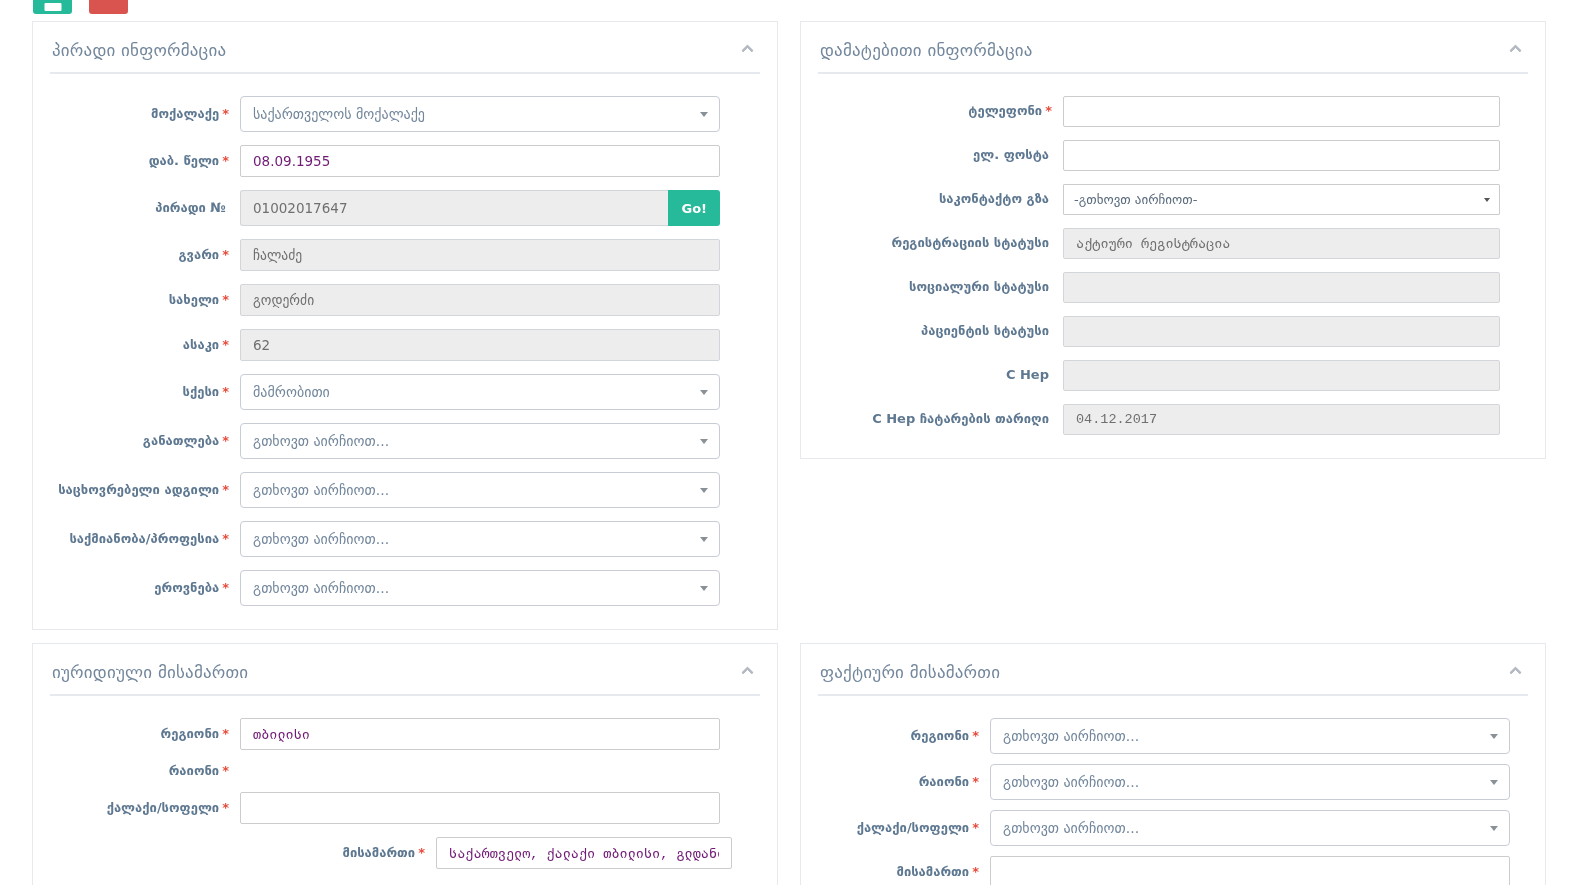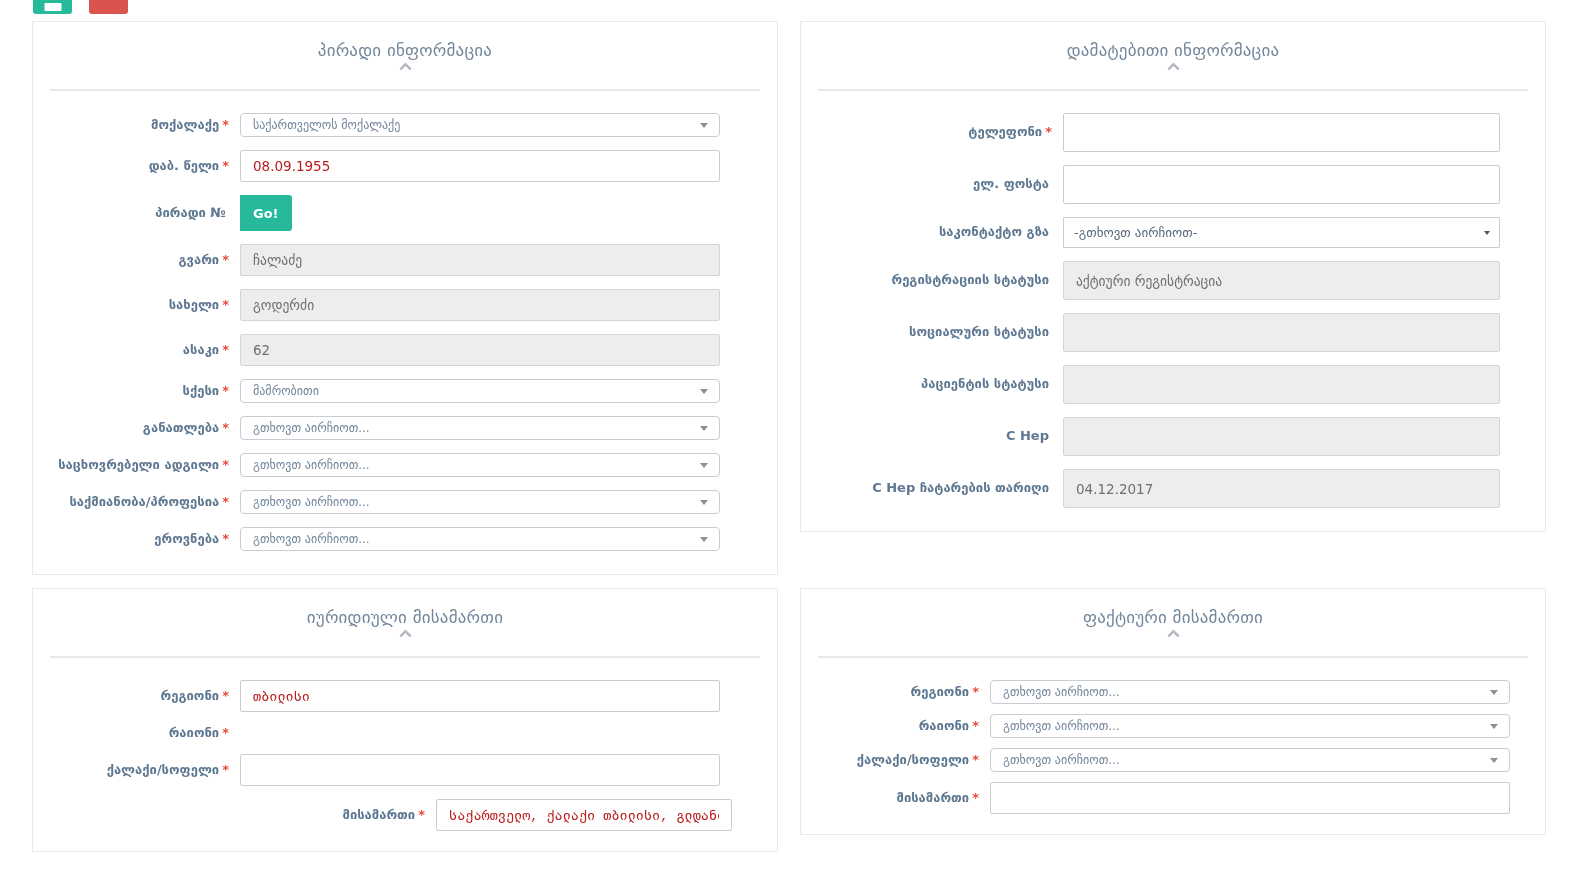--- a/index.html
+++ b/index.html
@@ -14,21 +14,21 @@
   .tbtn.del  { background:#D9534F; }
   .tbtn .frag { position:absolute; left:50%; transform:translateX(-50%);
     bottom:3px; width:17px; height:8px; background:#fff; border-radius:1px; }
 
   .grid { display:grid; grid-template-columns:1fr 1fr; column-gap:22px;
     row-gap:13px; align-items:start; padding:5px 45px 0 32px; }
 
   .panel { background:#fff; border:1px solid #E6E9ED; padding:10px 17px 10px; }
 
   .panel-h { display:flex; justify-content:space-between; align-items:center;
-    padding:8px 2px 12px; border-bottom:2px solid #E6E9ED; margin-bottom:22px;flex-direction:column; }
+    padding:8px 2px 12px; border-bottom:2px solid #E6E9ED; margin-bottom:22px; }
   .panel-title { font-size:17px; color:#73879C; letter-spacing:.2px; }
   .collapse-link { background:none; border:0; cursor:pointer; padding:4px 6px; }
   .chev-up { display:block; width:9px; height:9px; border-left:3px solid #B3BAC3;
     border-top:3px solid #B3BAC3; transform:rotate(45deg); border-radius:1px; }
 
   .row { display:flex; align-items:center; margin-bottom:13px; }
   .lbl { flex-shrink:0; text-align:right; padding-right:11px; color:#5E7891;
     font-weight:700; font-size:13px; line-height:1.25; }
   .req { color:#E74C3C; margin-left:3px; font-weight:700; }
   .ctl { flex:1; min-width:0; }
@@ -39,50 +39,50 @@
   .p-additional .lbl { width:245px; }
   .p-additional .row { padding-right:28px; }
   .p-legal .lbl { width:190px; }
   .p-legal .row { padding-right:40px; }
   .p-legal .row.indent .lbl { width:386px; }
   .p-legal .row.indent { padding-right:28px; margin-bottom:10px; }
   .p-actual .lbl { width:172px; }
   .p-actual .row { padding-right:18px; margin-bottom:10px; }
 
   
-  .s2 { position:relative; height:24px; background:#fff; border:1px solid #C8CDD5;
+  .s2 { position:relative; height:36px; background:#fff; border:1px solid #C8CDD5;
     border-radius:4px; display:flex; align-items:center; padding:0 26px 0 12px;
-    color:#73879C; font-size:12px; cursor:pointer; white-space:nowrap;
+    color:#73879C; font-size:14px; cursor:pointer; white-space:nowrap;
     overflow:hidden; }
   .s2 .caret { position:absolute; right:11px; top:50%; margin-top:-2px; width:0;
     height:0; border-left:4px solid transparent; border-right:4px solid transparent;
     border-top:5px solid #8A9196; }
 
   
   .txt { width:100%; height:32px; border:1px solid #CCCCCC; border-radius:2px;
-    padding:0 12px; font-size:13.5px; color:#b91c1c; outline:none;
+    padding:0 12px; font-size:13.5px; color:#701a75; outline:none;
     font-family:"DejaVu Sans", sans-serif; background:#fff; }
   .txt:disabled { background:#EDEDED; color:#6F6F6F; border-color:#D2D6DB; }
 
   
   .igroup { display:flex; }
   .igroup .txt { height:36px; border-radius:3px 0 0 3px; border-right:0; }
   .gobtn { height:36px; background:#26B99A; color:#fff; border:0; padding:0 13px;
     font-size:13px; font-weight:700; border-radius:0 3px 3px 0; cursor:pointer;
     font-family:"DejaVu Sans", sans-serif; }
 
   
   .nselect { position:relative; height:31px; background:#fff;
     border:1px solid #CCCCCC; border-radius:1px; display:flex; align-items:center;
     padding:0 22px 0 10px; color:#5A6B7D; font-size:13px; cursor:pointer; }
   .nselect .caret { position:absolute; right:9px; top:50%; margin-top:-2px;
     width:0; height:0; border-left:3.5px solid transparent;
     border-right:3.5px solid transparent; border-top:4.5px solid #555; }
 
-  .p-additional .txt { height:39px; }
+  .p-additional .txt { height:31px;font-family:Liberation Mono, monospace; }
   .p-legal .txt { height:32px;font-family:Liberation Mono, monospace; }
   .p-actual .txt { height:32px; }
 </style>
 </head>
 <body>
 
 <div class="toolbar">
   <button class="tbtn save">
     <span class="frag"></span>
   </button>
@@ -113,20 +113,21 @@
       <label class="lbl"><span>დაბ. წელი</span><span class="req">*</span></label>
       <div class="ctl">
         <input class="txt" value="08.09.1955" style="">
       </div>
     </div>
 
     <div class="row">
       <label class="lbl"><span>პირადი №</span><span class="req"></span></label>
       <div class="ctl">
         <div class="igroup">
+          <input class="txt" disabled="" value="01002017647" style="">
           <button class="gobtn">Go!</button>
         </div>
       </div>
     </div>
 
     <div class="row">
       <label class="lbl"><span>გვარი</span><span class="req">*</span></label>
       <div class="ctl">
         <input class="txt" disabled="" value="ჩალაძე" style="">
       </div>

